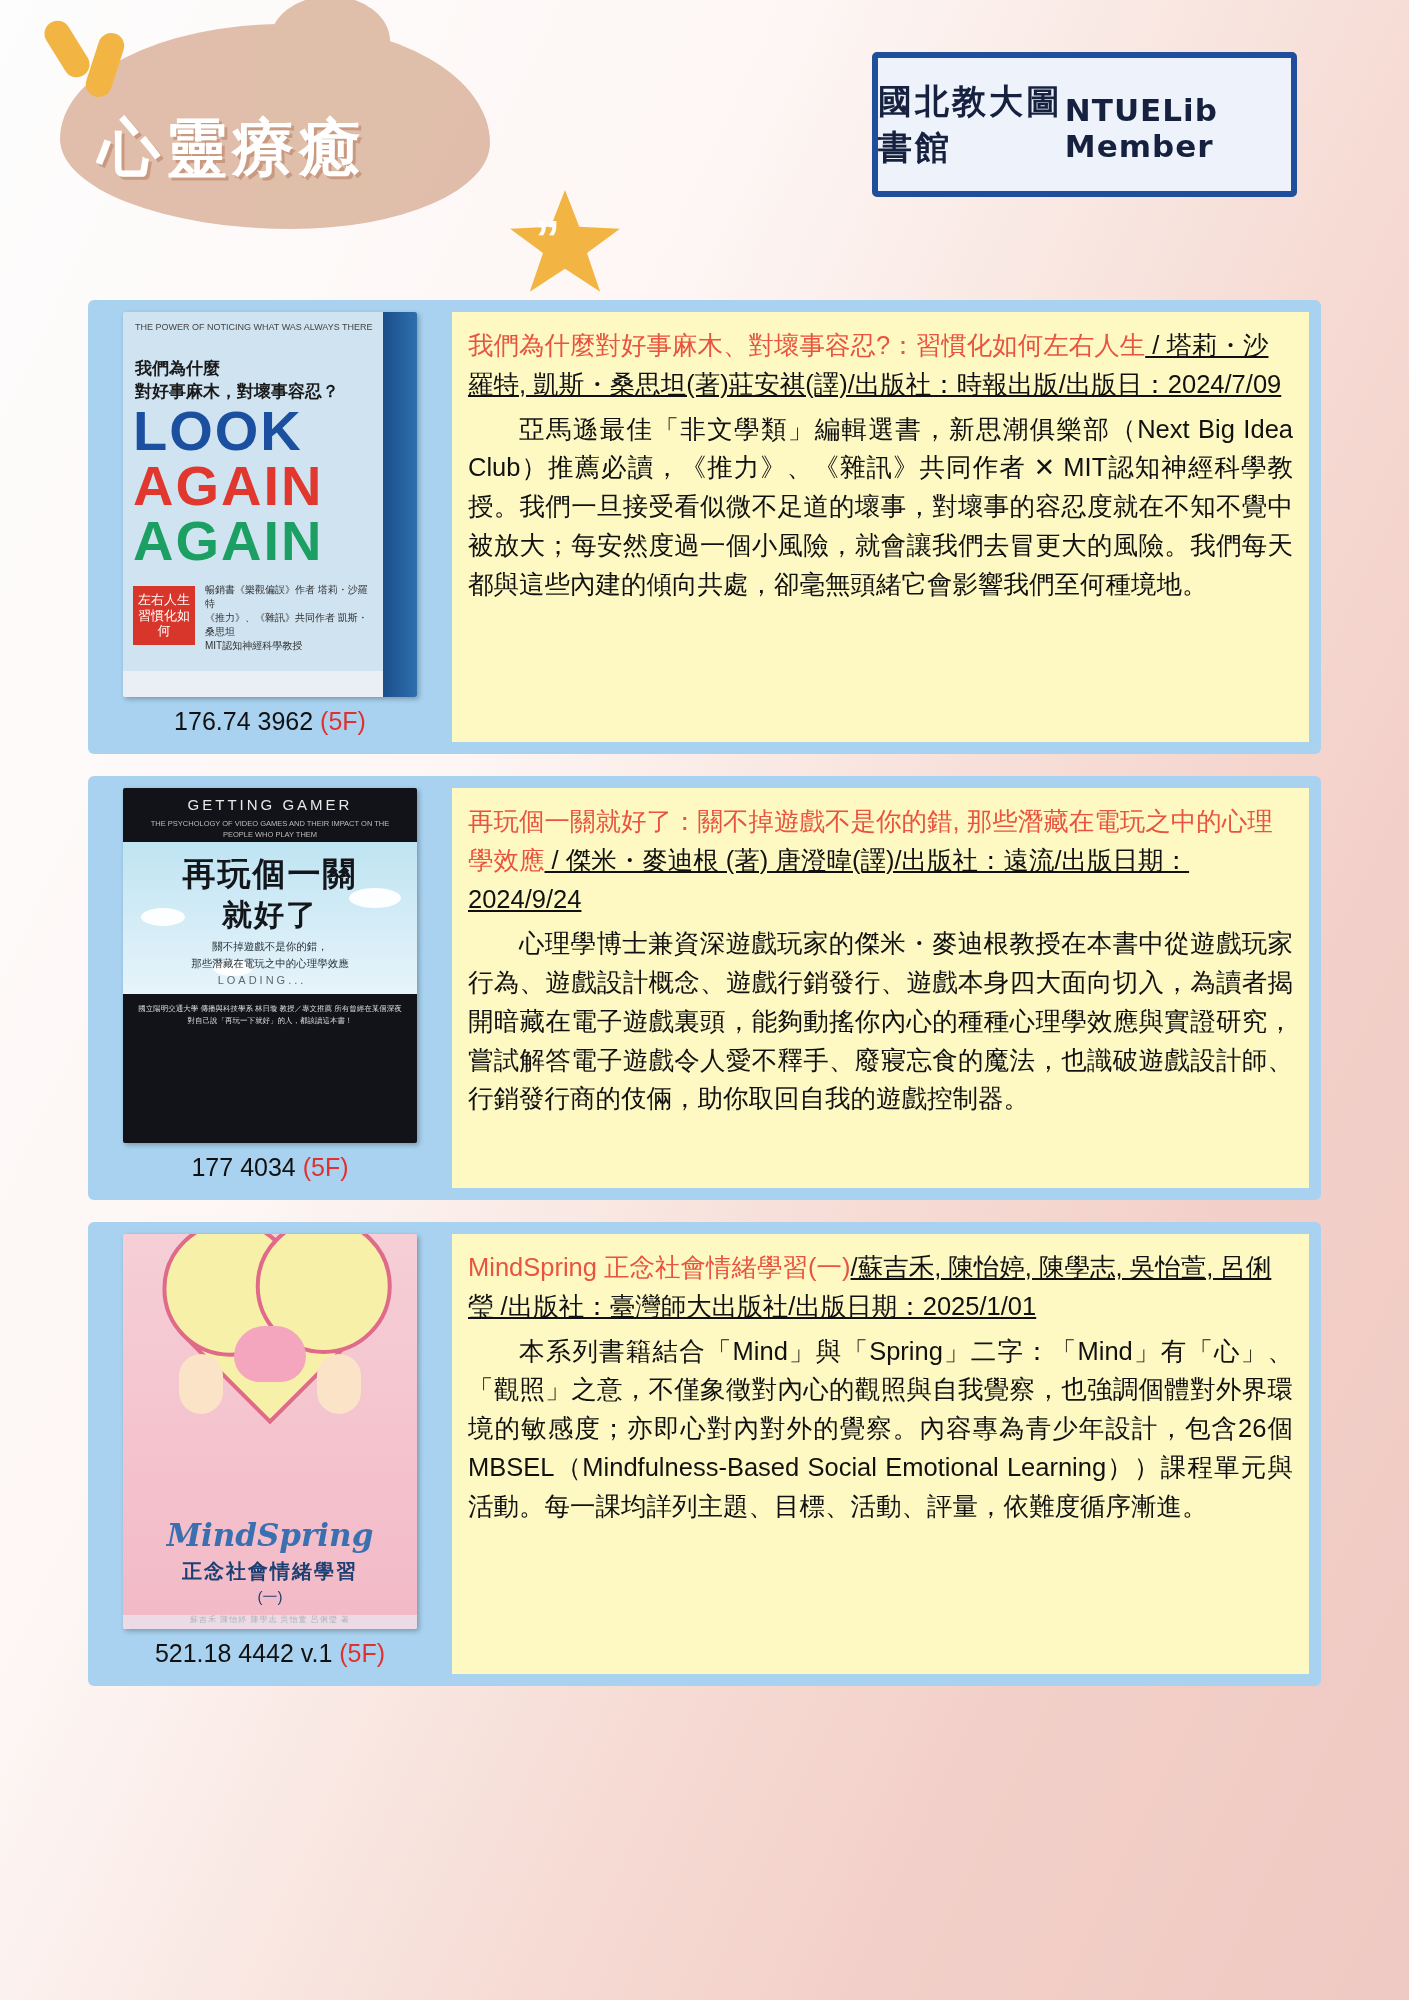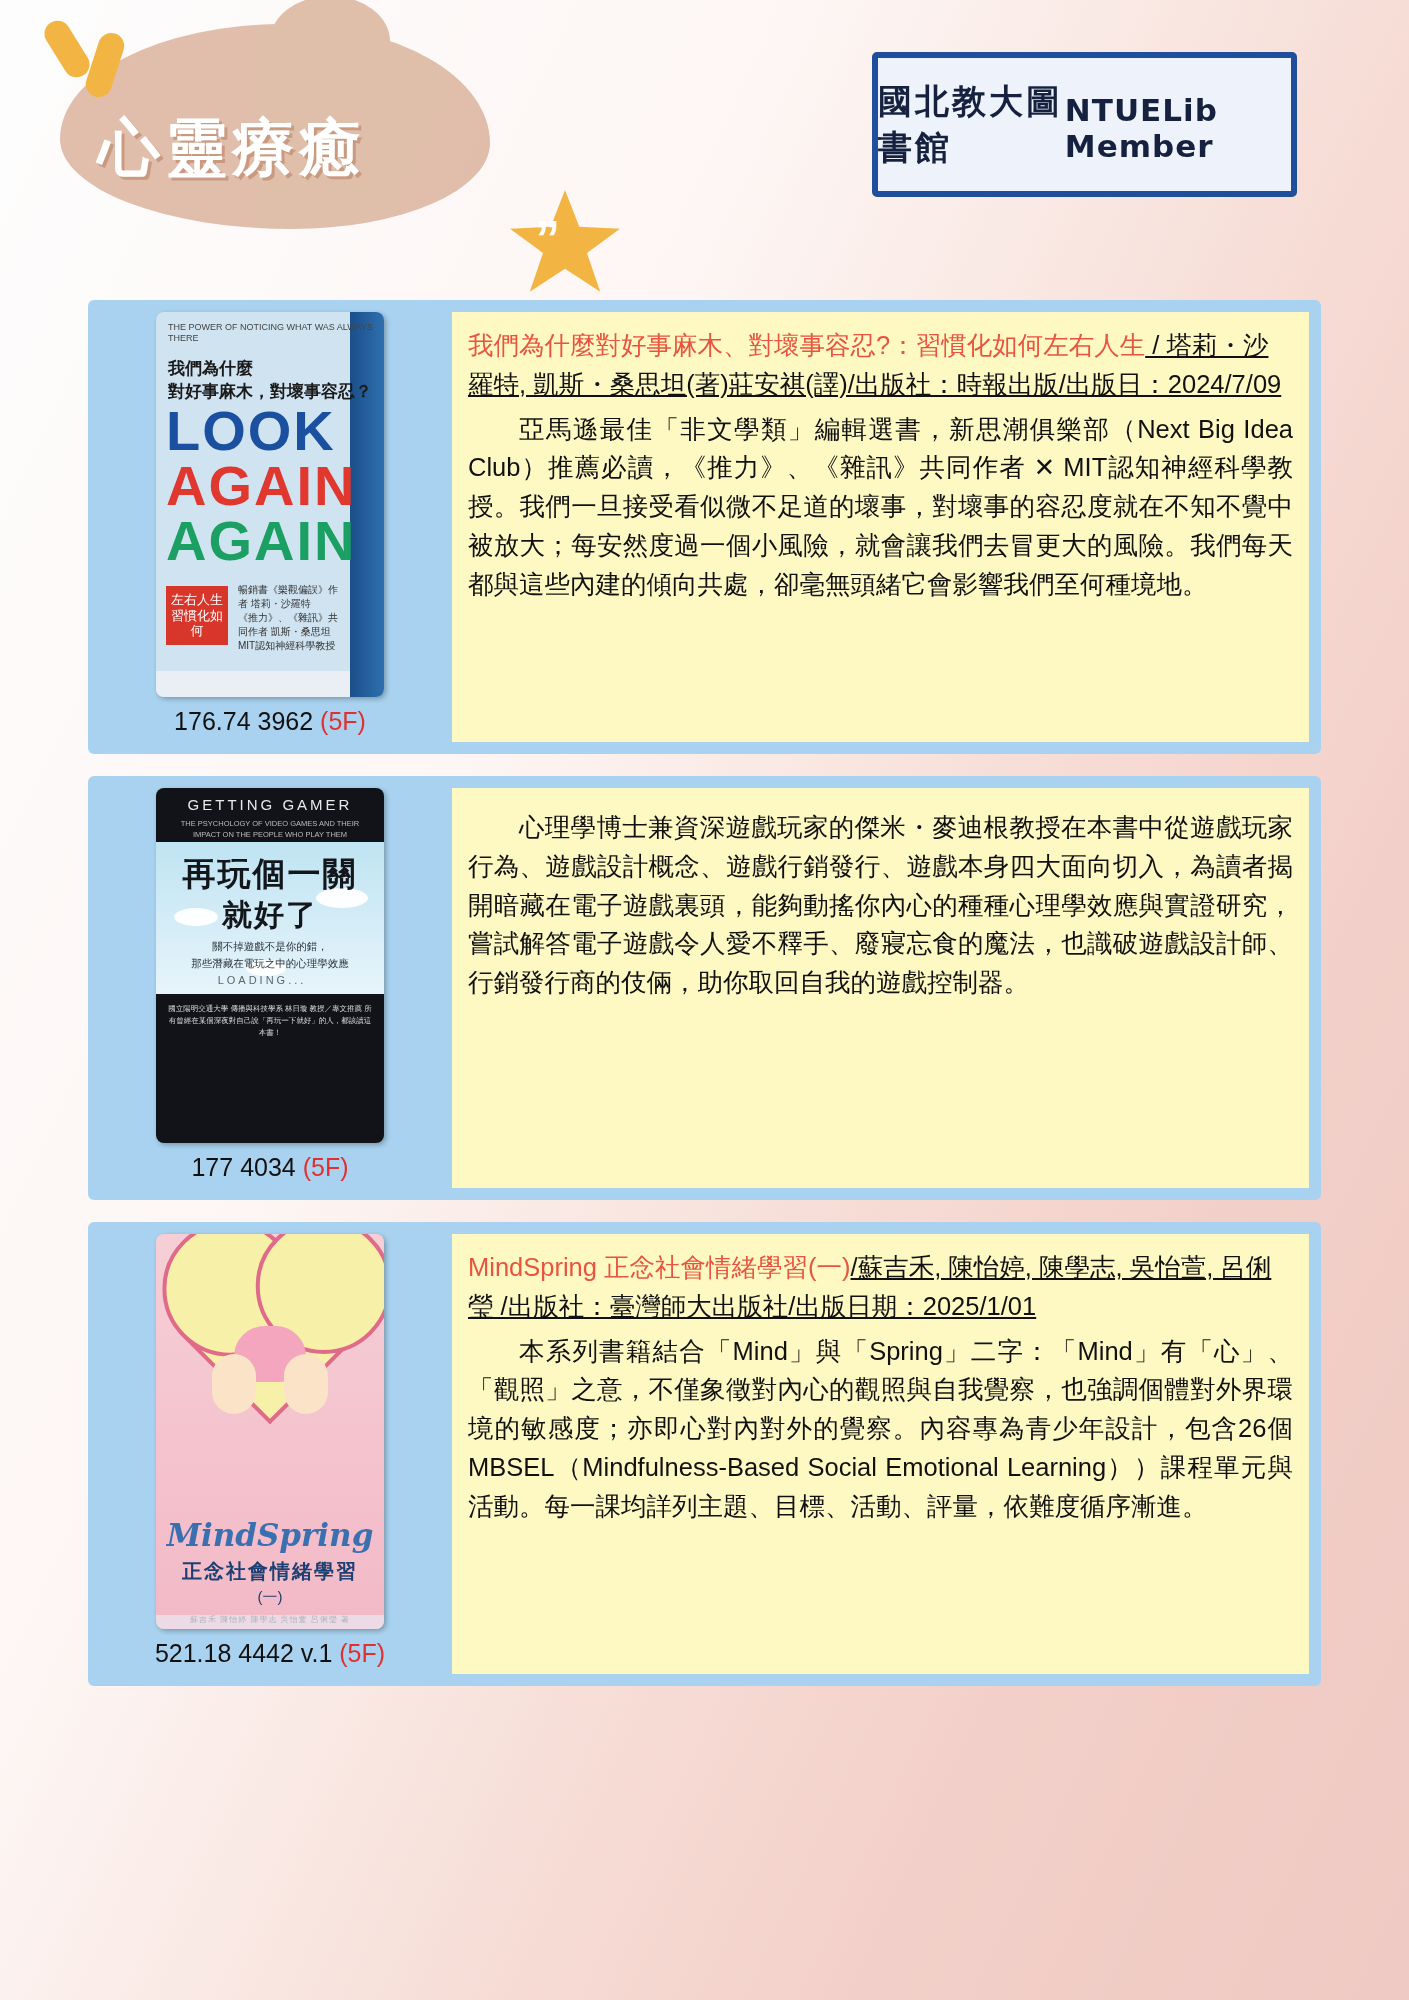--- a/index.html
+++ b/index.html
@@ -125,22 +125,22 @@
   }
   .cover-col {
     width: 340px;
     flex: 0 0 340px;
     display: flex;
     flex-direction: column;
     align-items: center;
     justify-content: flex-start;
   }
   .cover {
-    width: 228px;
-    border-radius: 8px;
+    width: 294px;
+    border-radius: 2px;
     overflow: hidden;
     position: relative;
     box-shadow: 2px 2px 5px rgba(0,0,0,.28);
   }
   .callno {
     margin-top: auto;
     padding: 10px 0 6px 0;
     font-size: 25px;
     color: #111;
     text-align: center;
@@ -282,20 +282,23 @@
       <div class="load">LOADING...</div>
       <div class="blurb">國立陽明交通大學 傳播與科技學系 林日璇 教授／專文推薦
 所有曾經在某個深夜對自己說「再玩一下就好」的人，都該讀這本書！</div>
     </div>
     <div class="callno">
       <span>177 4034</span>
       <span class="floor">(5F)</span>
     </div>
   </div>
   <div class="desc">
+    <div class="title-line">
+      <span>再玩個一關就好了：關不掉遊戲不是你的錯, 那些潛藏在電玩之中的心理學效應</span><u class="plain"> / 傑米・麥迪根 (著) 唐澄暐(譯)/出版社：遠流/出版日期：2024/9/24</u>
+    </div>
     <p class="body-p">心理學博士兼資深遊戲玩家的傑米・麥迪根教授在本書中從遊戲玩家行為、遊戲設計概念、遊戲行銷發行、遊戲本身四大面向切入，為讀者揭開暗藏在電子遊戲裏頭，能夠動搖你內心的種種心理學效應與實證研究，嘗試解答電子遊戲令人愛不釋手、廢寢忘食的魔法，也識破遊戲設計師、行銷發行商的伎倆，助你取回自我的遊戲控制器。</p>
   </div>
 </div>
 
 <div class="entry">
   <div class="cover-col">
     <div class="cover cv3">
       <div class="heart"></div>
       <div class="brain"></div>
       <div class="face l"></div>

